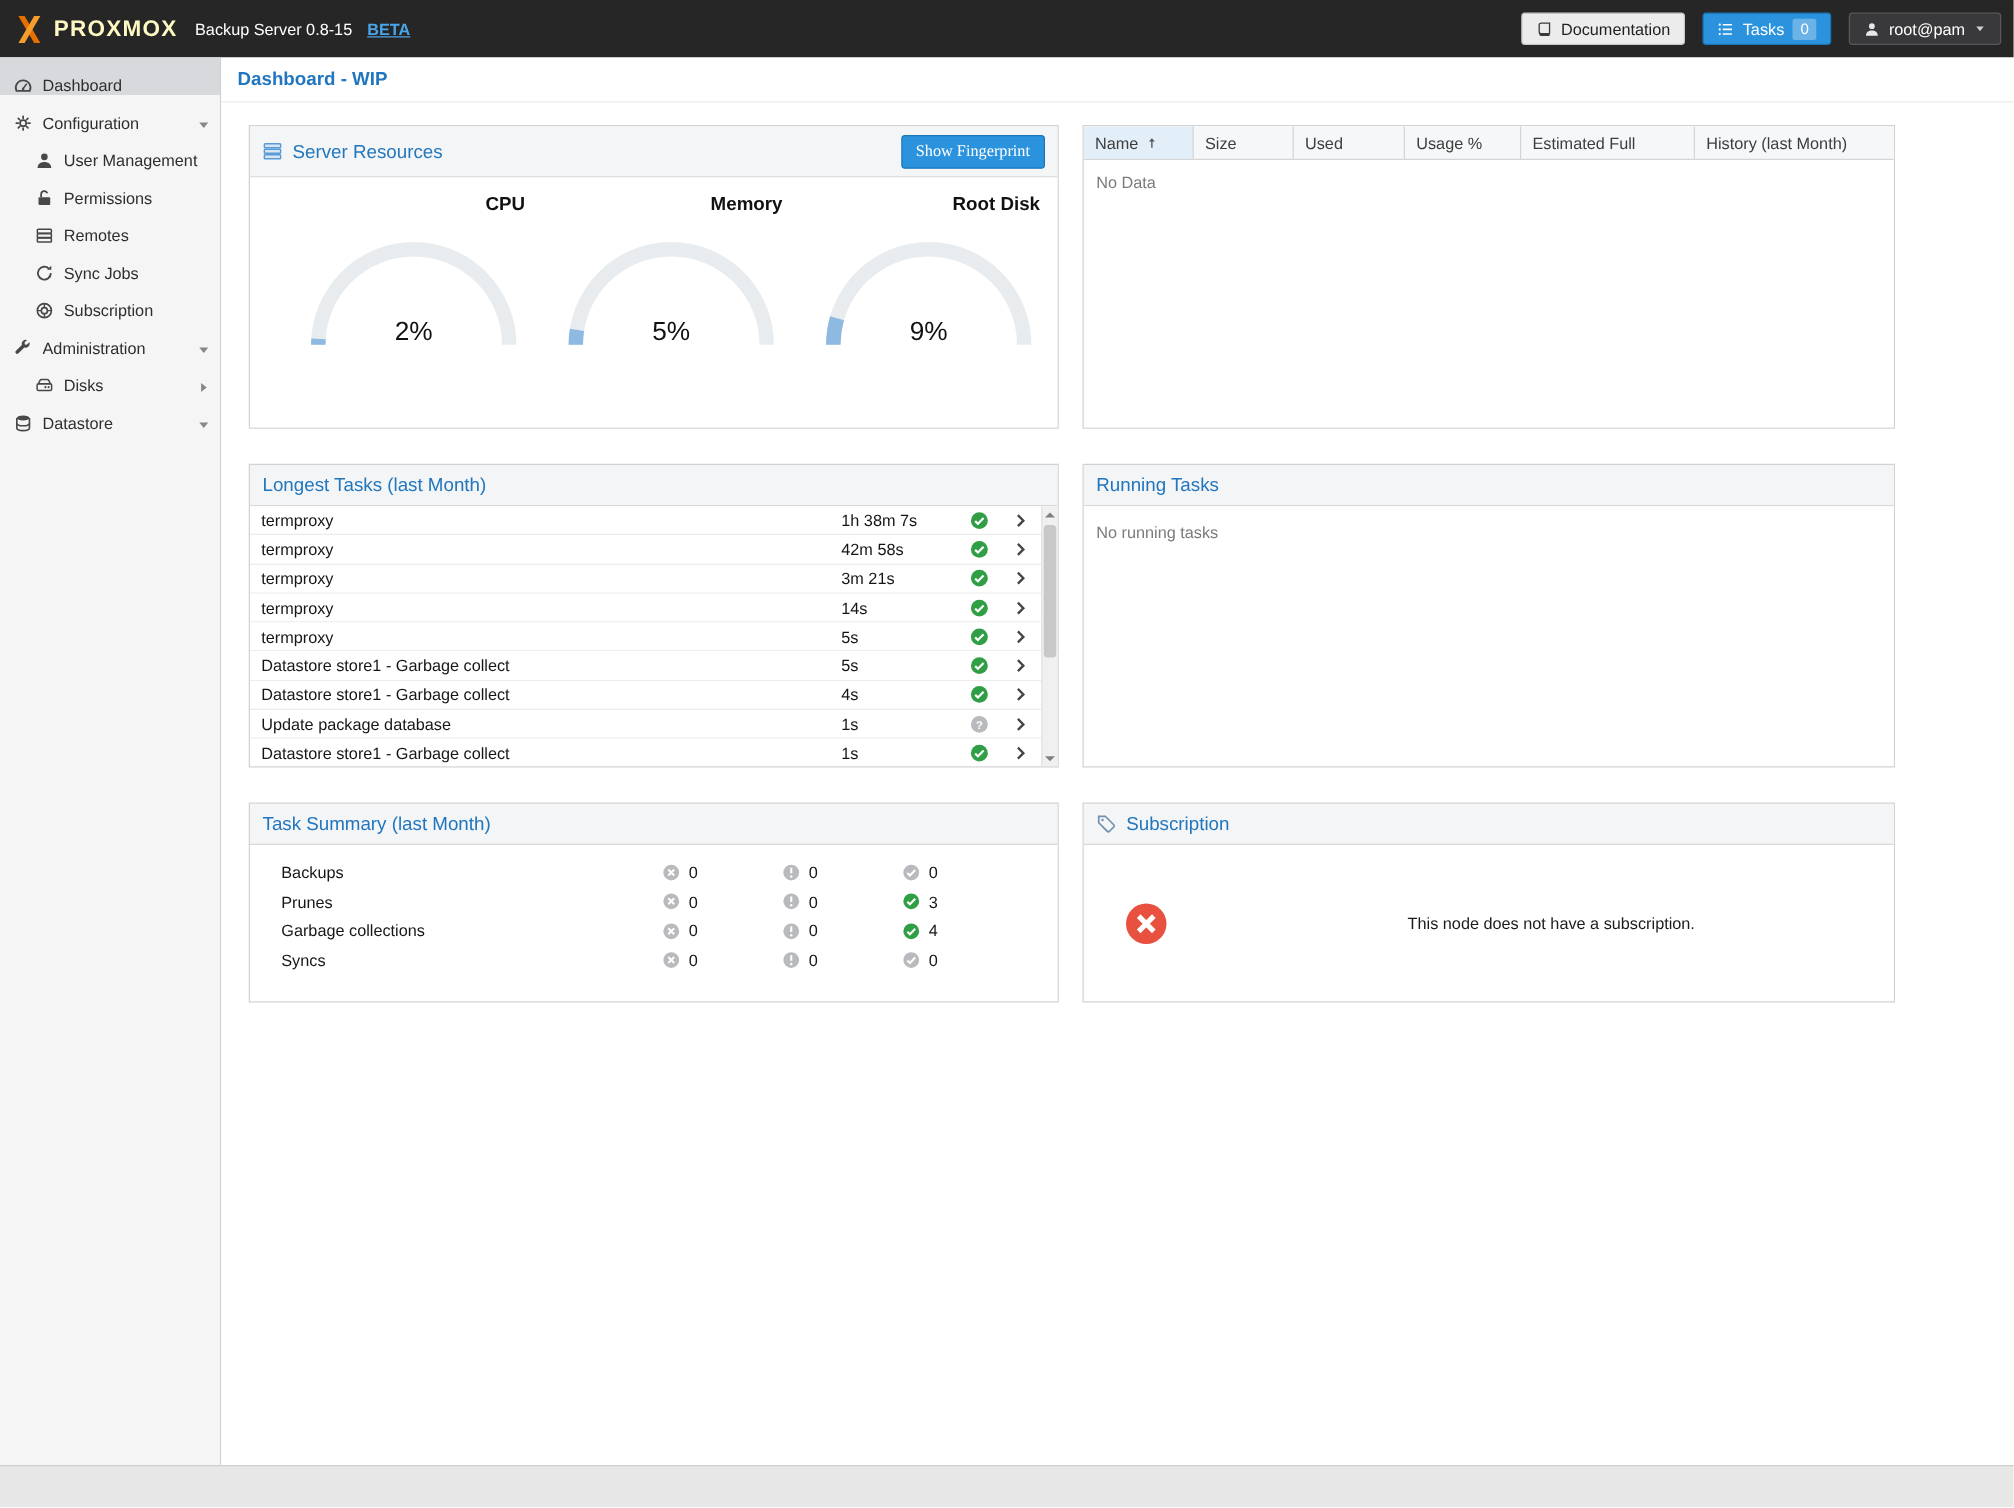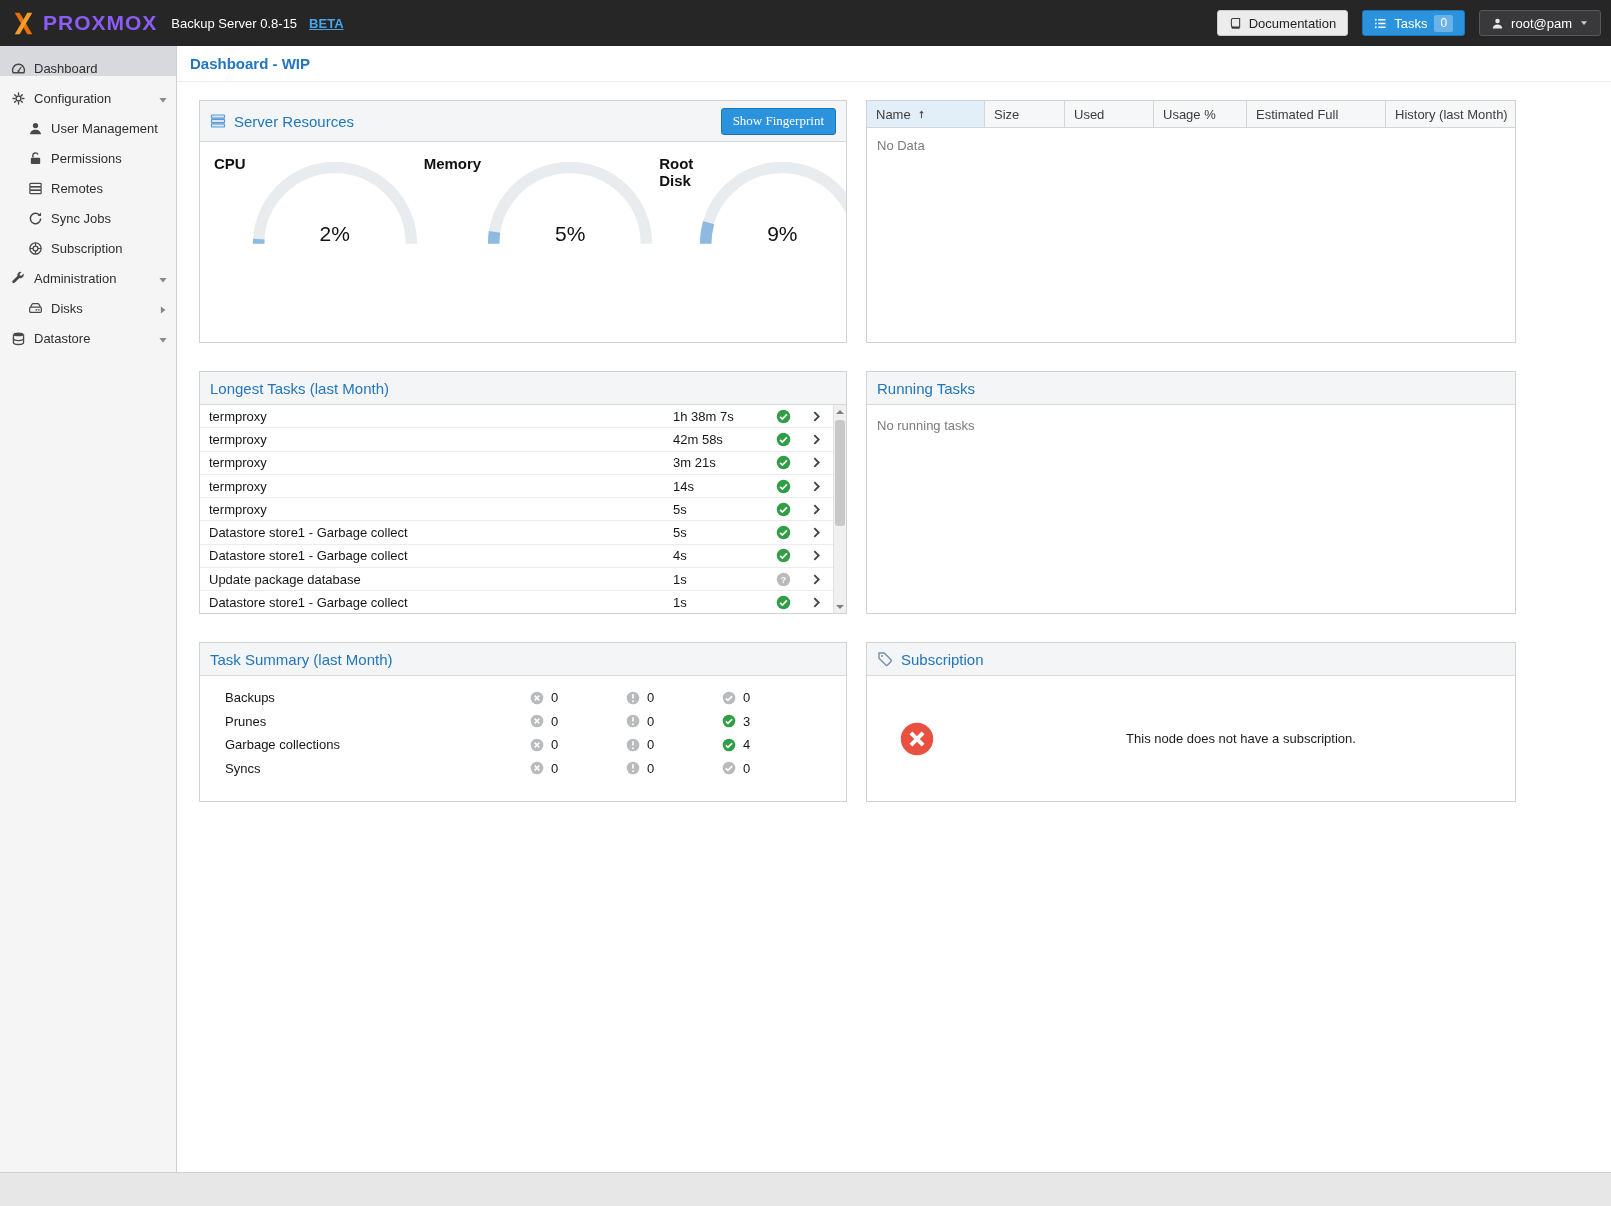--- a/index.html
+++ b/index.html
@@ -4,21 +4,21 @@
 <style>
   *{box-sizing:border-box;margin:0;padding:0}
   html,body{width:1611px;height:1206px}
   body{font-family:"Liberation Sans","DejaVu Sans",sans-serif;font-size:13px;color:#212121;background:#fff;overflow:hidden}
   .app{width:1611px;height:1206px;display:flex;flex-direction:column;overflow:hidden}
 
   
   .topbar{height:46px;background:#262626;display:flex;align-items:center;padding:0 10px;flex:0 0 auto;gap:6px}
   .logo{display:flex;align-items:center;gap:6px}
   .logo-x{width:27px;height:27px;display:block}
-  .logo-text{color:#8b5cf6;font-size:21px;font-weight:bold;letter-spacing:1px}
+  .logo-text{color:#fef9c3;font-size:18px;font-weight:bold;letter-spacing:1px}
   .product{color:#fff;font-size:13px;margin-left:8px}
   .beta{color:#4aa4e8;text-decoration:underline;font-size:13px;font-weight:bold;margin-left:6px;cursor:pointer}
   .topbar-spacer{flex:1}
   .tb-btn{height:26px;display:inline-flex;align-items:center;gap:7px;padding:0 11px;border-radius:3px;font-size:13px;cursor:pointer;margin-left:8px;font-family:inherit}
   .tb-doc{background:#ececec;border:1px solid #c9c9c9;color:#1f1f1f}
   .tb-doc .ic{width:13px;height:13px;color:#3a3a3a}
   .tb-tasks{background:var(--accent-blue,#2b93dd);border:1px solid #1b76b8;color:#fff}
   .tb-tasks .ic{width:13px;height:13px;color:#fff}
   .tb-badge{background:rgba(255,255,255,.30);border-radius:2px;padding:0 6px;font-size:12px;line-height:17px}
   .tb-user{background:#39393b;border:1px solid #58585a;color:#fff}
@@ -48,32 +48,32 @@
   .panel-header{background:#f4f5f7;border-bottom:1px solid #d8d8d8;display:flex;align-items:center;gap:8px;padding:0 10px;height:33px;flex:0 0 auto}
   .panel-header.tall{height:41px}
   .panel-title{color:var(--title-blue,#2176bd);font-size:15px;white-space:nowrap}
   .panel-icon{width:16px;height:16px;flex:0 0 auto}
   .panel-icon svg{width:100%;height:100%;display:block}
   .panel-body{flex:1;position:relative;min-height:0;background:#fff}
   .btn-fingerprint{margin-left:auto;background:var(--accent-blue,#2b93dd);color:#fff;border:1px solid #1b76b8;border-radius:3px;height:27px;padding:0 11px;font-size:13px;cursor:pointer;font-family:Liberation Serif, serif}
 
   
   .gauges{display:flex;padding:13px 14px 0}
-  .gauge{flex:1;display:flex;flex-direction:row;align-items:flex-start}
+  .gauge{flex:1;display:flex;flex-direction:column;align-items:flex-end}
   .gauge-label{font-weight:bold;font-size:15px;margin-bottom:15px;color:#111}
   .gauge-wrap{position:relative;width:178px}
   .gauge-arc{display:block;width:178px;height:95px}
   .g-bg{stroke:#e9ecef;stroke-width:13;fill:none}
   .g-val{stroke:var(--gauge-value,#8eb9e0);stroke-width:13;fill:none}
   .gauge-value{position:absolute;left:0;right:0;bottom:4px;text-align:center;font-size:21px;color:#111}
 
   
   .dt-header{display:flex;background:#f6f7f8;border-bottom:1px solid #d5d5d5;height:27px;flex:0 0 auto}
   .dt-col{display:flex;align-items:center;gap:5px;padding:0 9px;border-right:1px solid #d5d5d5;color:#3d3d3d;cursor:pointer;white-space:nowrap;overflow:hidden}
-  .dt-col:nth-child(1){width:118px}
+  .dt-col:nth-child(1){width:88px}
   .dt-col:nth-child(2){width:80px}
   .dt-col:nth-child(3){width:89px}
   .dt-col:nth-child(4){width:93px}
   .dt-col:nth-child(5){width:139px}
   .dt-col:nth-child(6){flex:1;border-right:none}
   .dt-col.sorted{background:#e2eef8}
   .sort-icon{width:11px;height:11px;color:#555;flex:0 0 auto}
   .sort-icon svg{width:100%;height:100%;display:block}
   .empty-text{padding:10px 10px;color:#7b7b7b}
 

